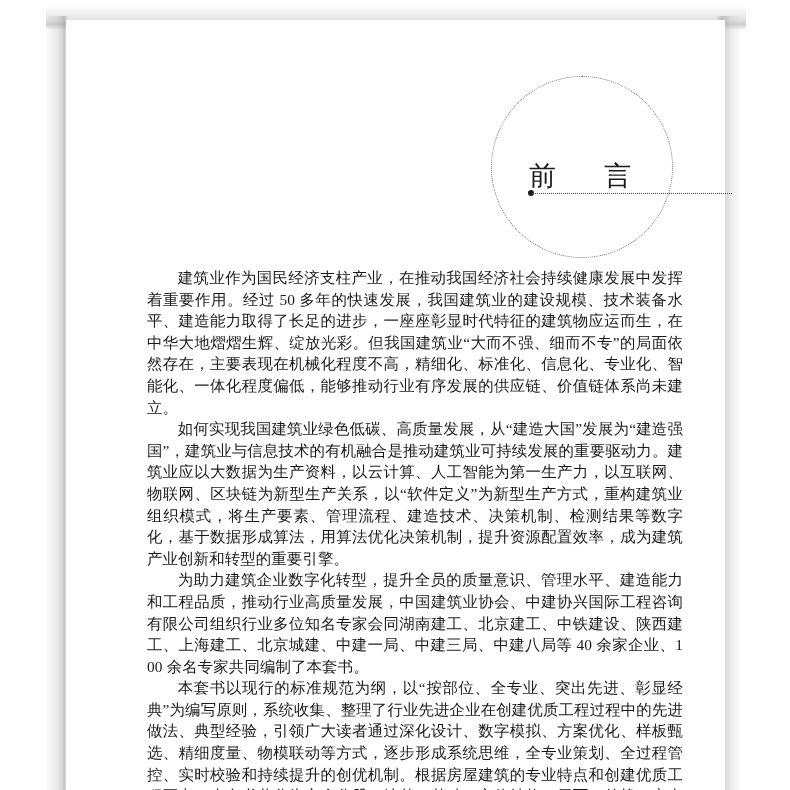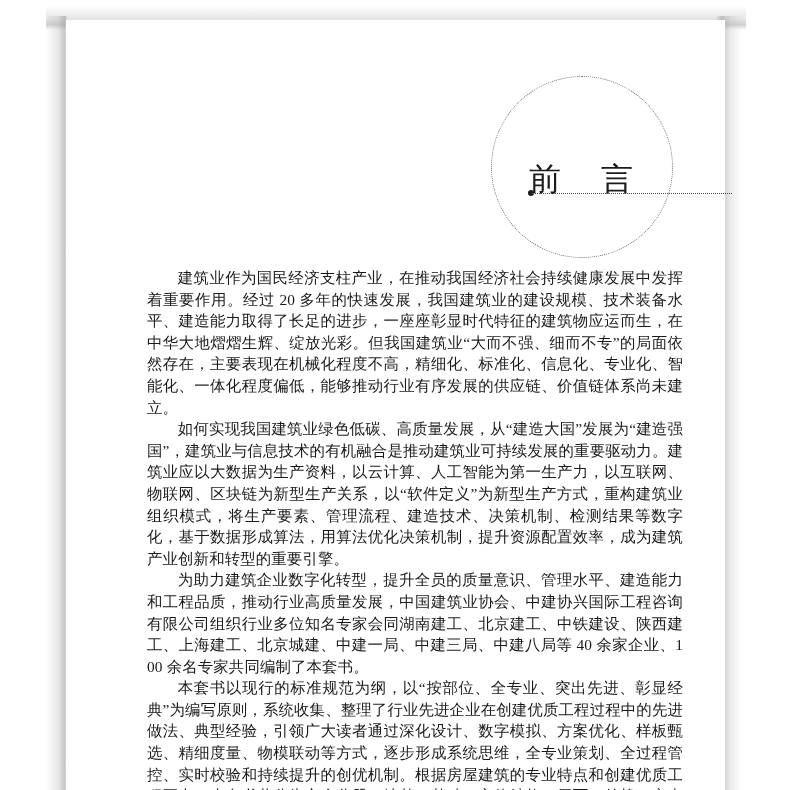--- a/index.html
+++ b/index.html
@@ -69,22 +69,22 @@
     width: 182px;
     height: 182px;
     border-radius: 50%;
     border: 1.4px dotted #6e6e6e;
     background: transparent;
   }
   .title-text {
     position: absolute;
     left: 463px;
     top: 138px;
-    font-family: Liberation Serif, serif;
-    font-size: 32px;
+    font-family: Liberation Mono, monospace;
+    font-size: 27px;
     letter-spacing: 16px;
     color: #1b1b1b;
     font-weight: 400;
     white-space: nowrap;
   }
   .title-rule {
     position: absolute;
     left: 466px;
     top: 173px;
     width: 200px;
@@ -133,20 +133,20 @@
   <div id="page">
 
     <div class="header-orn">
       <div class="orn-circle"></div>
       <div class="title-text">前 言</div>
       <div class="title-rule-dot"></div>
       <div class="title-rule"></div>
     </div>
 
     <div id="body-text">
-      <p class="para">建筑业作为国民经济支柱产业，在推动我国经济社会持续健康发展中发挥着重要作用。经过 20 多年的快速发展，我国建筑业的建设规模、技术装备水平、建造能力取得了长足的进步，一座座彰显时代特征的建筑物应运而生，在中华大地熠熠生辉、绽放光彩。但我国建筑业“大而不强、细而不专”的局面依然存在，主要表现在机械化程度不高，精细化、标准化、信息化、专业化、智能化、一体化程度偏低，能够推动行业有序发展的供应链、价值链体系尚未建立。</p>
+      <p class="para">建筑业作为国民经济支柱产业，在推动我国经济社会持续健康发展中发挥着重要作用。经过 50 多年的快速发展，我国建筑业的建设规模、技术装备水平、建造能力取得了长足的进步，一座座彰显时代特征的建筑物应运而生，在中华大地熠熠生辉、绽放光彩。但我国建筑业“大而不强、细而不专”的局面依然存在，主要表现在机械化程度不高，精细化、标准化、信息化、专业化、智能化、一体化程度偏低，能够推动行业有序发展的供应链、价值链体系尚未建立。</p>
       <p class="para">如何实现我国建筑业绿色低碳、高质量发展，从“建造大国”发展为“建造强国”，建筑业与信息技术的有机融合是推动建筑业可持续发展的重要驱动力。建筑业应以大数据为生产资料，以云计算、人工智能为第一生产力，以互联网、物联网、区块链为新型生产关系，以“软件定义”为新型生产方式，重构建筑业组织模式，将生产要素、管理流程、建造技术、决策机制、检测结果等数字化，基于数据形成算法，用算法优化决策机制，提升资源配置效率，成为建筑产业创新和转型的重要引擎。</p>
       <p class="para">为助力建筑企业数字化转型，提升全员的质量意识、管理水平、建造能力和工程品质，推动行业高质量发展，中国建筑业协会、中建协兴国际工程咨询有限公司组织行业多位知名专家会同湖南建工、北京建工、中铁建设、陕西建工、上海建工、北京城建、中建一局、中建三局、中建八局等 40 余家企业、100 余名专家共同编制了本套书。</p>
       <p class="para">本套书以现行的标准规范为纲，以“按部位、全专业、突出先进、彰显经典”为编写原则，系统收集、整理了行业先进企业在创建优质工程过程中的先进做法、典型经验，引领广大读者通过深化设计、数字模拟、方案优化、样板甄选、精细度量、物模联动等方式，逐步形成系统思维，全专业策划、全过程管控、实时校验和持续提升的创优机制。根据房屋建筑的专业特点和创建优质工程要点，本套书共分为六个分册：地基、基础、主体结构；屋面、外檐；室内装修、机电安装（地上部分）1；室内装修、机电安装（地上部分）2；室内装修、机电安装（地上部分）3；室内装修、机电安装（地下部分）。通过图文并茂的方式，系统描述各部位或关键节点的外观特性、细部做法和相应的标准规范规定（部分条文摘录时有提炼和编辑）；突出了深化设计、专业协同、质量问题预防措施和工艺</p>
     </div>
 
   </div>
 </div>
 
 </body></html>

